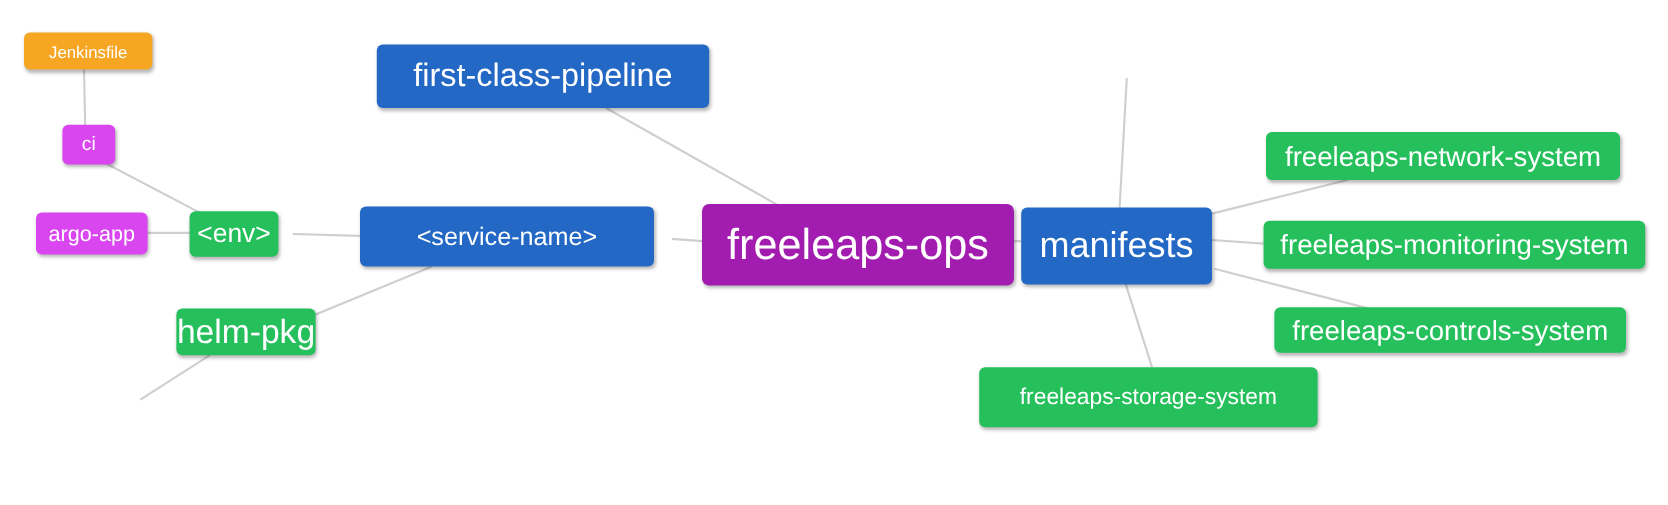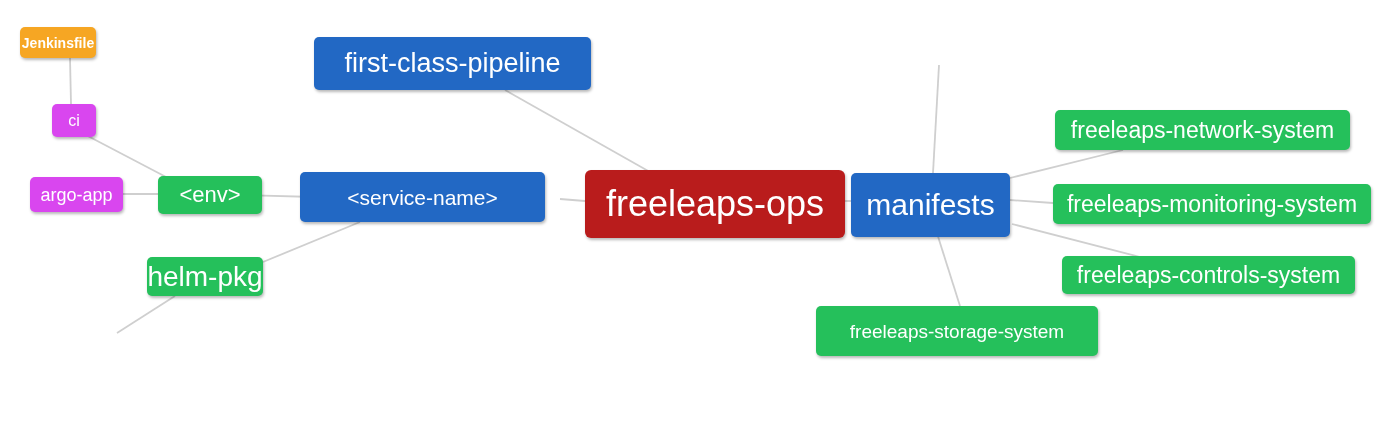--- a/index.html
+++ b/index.html
@@ -20,26 +20,26 @@
     box-shadow:1px 2px 3px rgba(0,0,0,0.28);
     white-space:nowrap;
     cursor:pointer;
     line-height:1;
     user-select:none;
   }
   .blue  {background:#2268c4;}
   .green {background:#25c05b;}
   .red   {background:#d946ef;}
   .orange{background:#f6a623;}
-  .dark  {background:#b91c1c;text-align:center;}
+  .dark  {background:#a21caf;text-align:center;}
 
-  .n-jenkinsfile {left:20px;  top:27px;  width:76px;  height:31px; font-size:14px;font-weight:bold;}
+  .n-jenkinsfile {left:20px;  top:27px;  width:107px;  height:31px; font-size:14px;}
   .n-ci          {left:52px;  top:104px; width:44px;  height:33px; font-size:16px;}
   .n-argo-app    {left:30px;  top:177px; width:93px;  height:35px; font-size:18px;}
-  .n-env         {left:158px; top:176px; width:104px;  height:38px; font-size:22px;}
+  .n-env         {left:158px; top:176px; width:74px;  height:38px; font-size:22px;}
   .n-helm-pkg    {left:147px; top:257px; width:116px; height:39px; font-size:28px;}
   .n-values-yaml {left:7px;   top:333px; width:168px; height:38px; font-size:19px;}
   .n-pipeline    {left:314px; top:37px;  width:277px; height:53px; font-size:27px;}
   .n-service     {left:300px; top:172px; width:245px; height:50px; font-size:21px;}
   .n-root        {left:585px; top:170px; width:260px; height:68px; font-size:36px; border-radius:6px;}
   .n-manifests   {left:851px; top:173px; width:159px; height:64px; font-size:30px;}
   .n-devops      {left:796px; top:27px;  width:287px; height:38px; font-size:23px;}
   .n-network     {left:1055px;top:110px; width:295px; height:40px; font-size:23px;}
   .n-monitoring  {left:1053px;top:184px; width:318px; height:40px; font-size:23px;}
   .n-controls    {left:1062px;top:256px; width:293px; height:38px; font-size:23px;}

